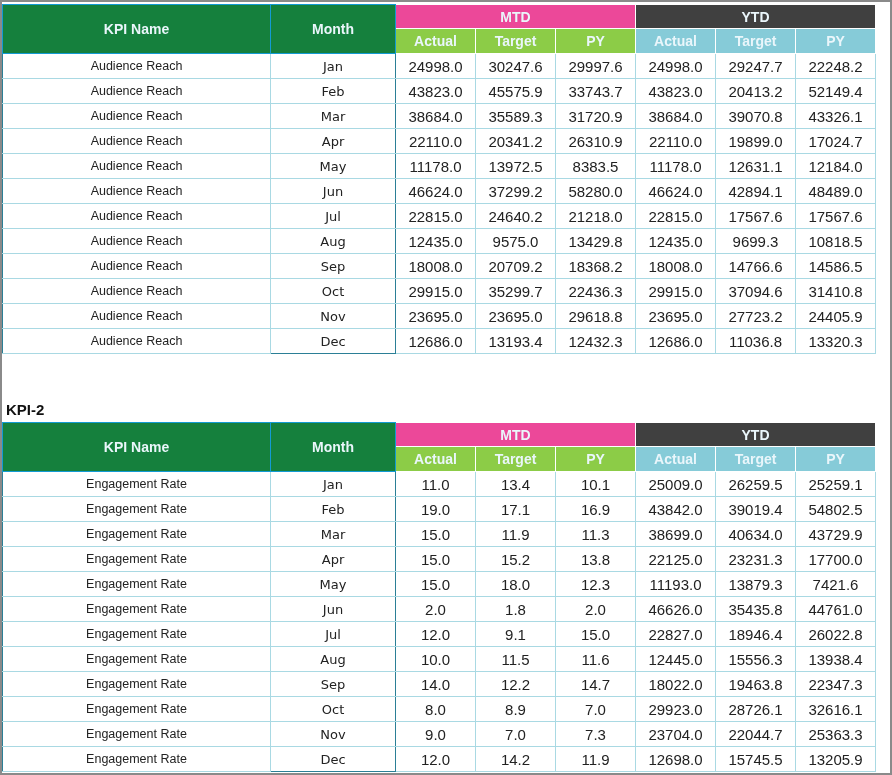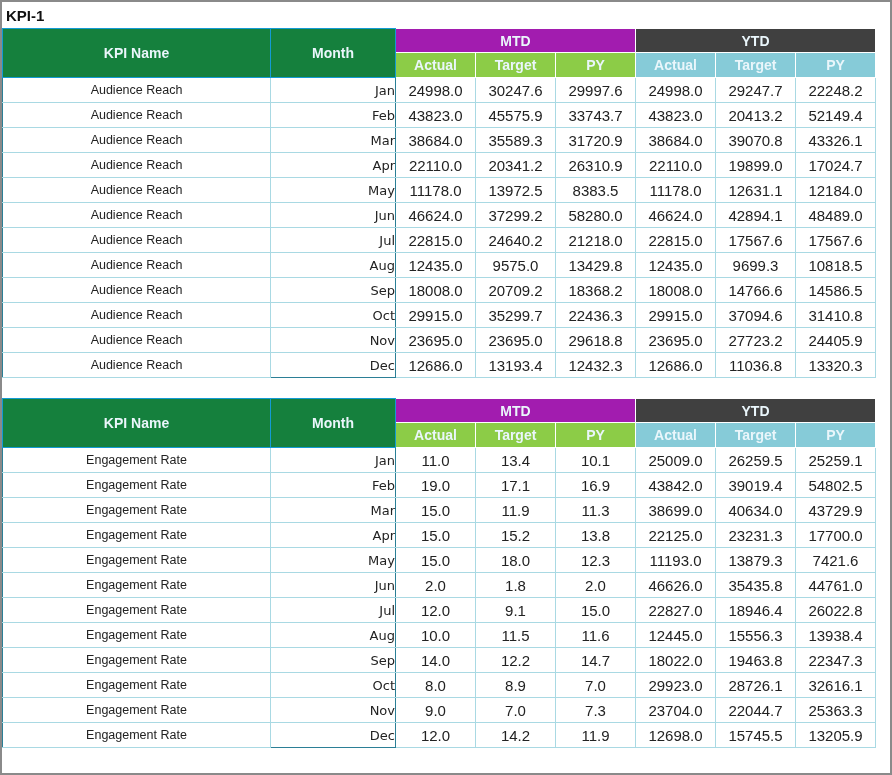--- a/index.html
+++ b/index.html
@@ -23,41 +23,40 @@
       width: 874px;
     }
     col.c-name { width: 268px; }
     col.c-month { width: 125px; }
     col.c-num { width: 80px; }
     th {
       color: #eaf6fb; font-weight: bold; font-size: 14px;
       text-align: center; padding: 0; border: 1px solid #ffffff;
     }
     th.main { background: #15803d; border-color: #139bd3; }
-    th.grp-mtd { background: #a21caf; height: 23px; text-align: center; }
+    th.grp-mtd { background: #ec4899; height: 23px; text-align: center; }
     th.grp-ytd { background: #404040; height: 23px; }
     th.sub-mtd { background: #8ccc47; height: 24px; }
     th.sub-ytd { background: #86cbd8; height: 24px; }
     td {
       border: 1px solid #a9d9e3; padding: 0; text-align: center;
       color: #222; height: 24px;
     }
     td.name { font-size: 13px; font-family: Liberation Sans, sans-serif; font-size: 12.5px; }
-    td.month { font-size: 13px; font-family: "DejaVu Sans", sans-serif; border-left: 1px solid #2b7f96; border-right: 1px solid #2b7f96; text-align: right; }
+    td.month { font-size: 13px; font-family: "DejaVu Sans", sans-serif; border-left: 1px solid #2b7f96; border-right: 1px solid #2b7f96; }
     td.num { font-size: 15px; font-family: "Liberation Sans", sans-serif; }
     tr.last td.month { border-bottom: 1px solid #2b7f96; }
     td.name { border-left: 1px solid #2b7f96; }
   </style>
 </head>
 <body>
 
 <div class="frame"></div>
 
 <div class="kpi-block" id="kpi-0" style="top:4px;">
-  <div class="kpi-title">KPI-1</div>
   <table>
     <colgroup>
       <col class="c-name">
         <col class="c-month">
       <col class="c-num">
         <col class="c-num">
         <col class="c-num">
       <col class="c-num">
         <col class="c-num">
         <col class="c-num">
@@ -196,20 +195,21 @@
           <td class="num">13193.4</td>
           <td class="num">12432.3</td>
           <td class="num">12686.0</td>
           <td class="num">11036.8</td>
           <td class="num">13320.3</td>
         </tr>
       </tbody>
   </table>
 </div>
 <div class="kpi-block" id="kpi-1" style="top:398px;">
+  <div class="kpi-title">KPI-2</div>
   <table>
     <colgroup>
       <col class="c-name">
         <col class="c-month">
       <col class="c-num">
         <col class="c-num">
         <col class="c-num">
       <col class="c-num">
         <col class="c-num">
         <col class="c-num">

